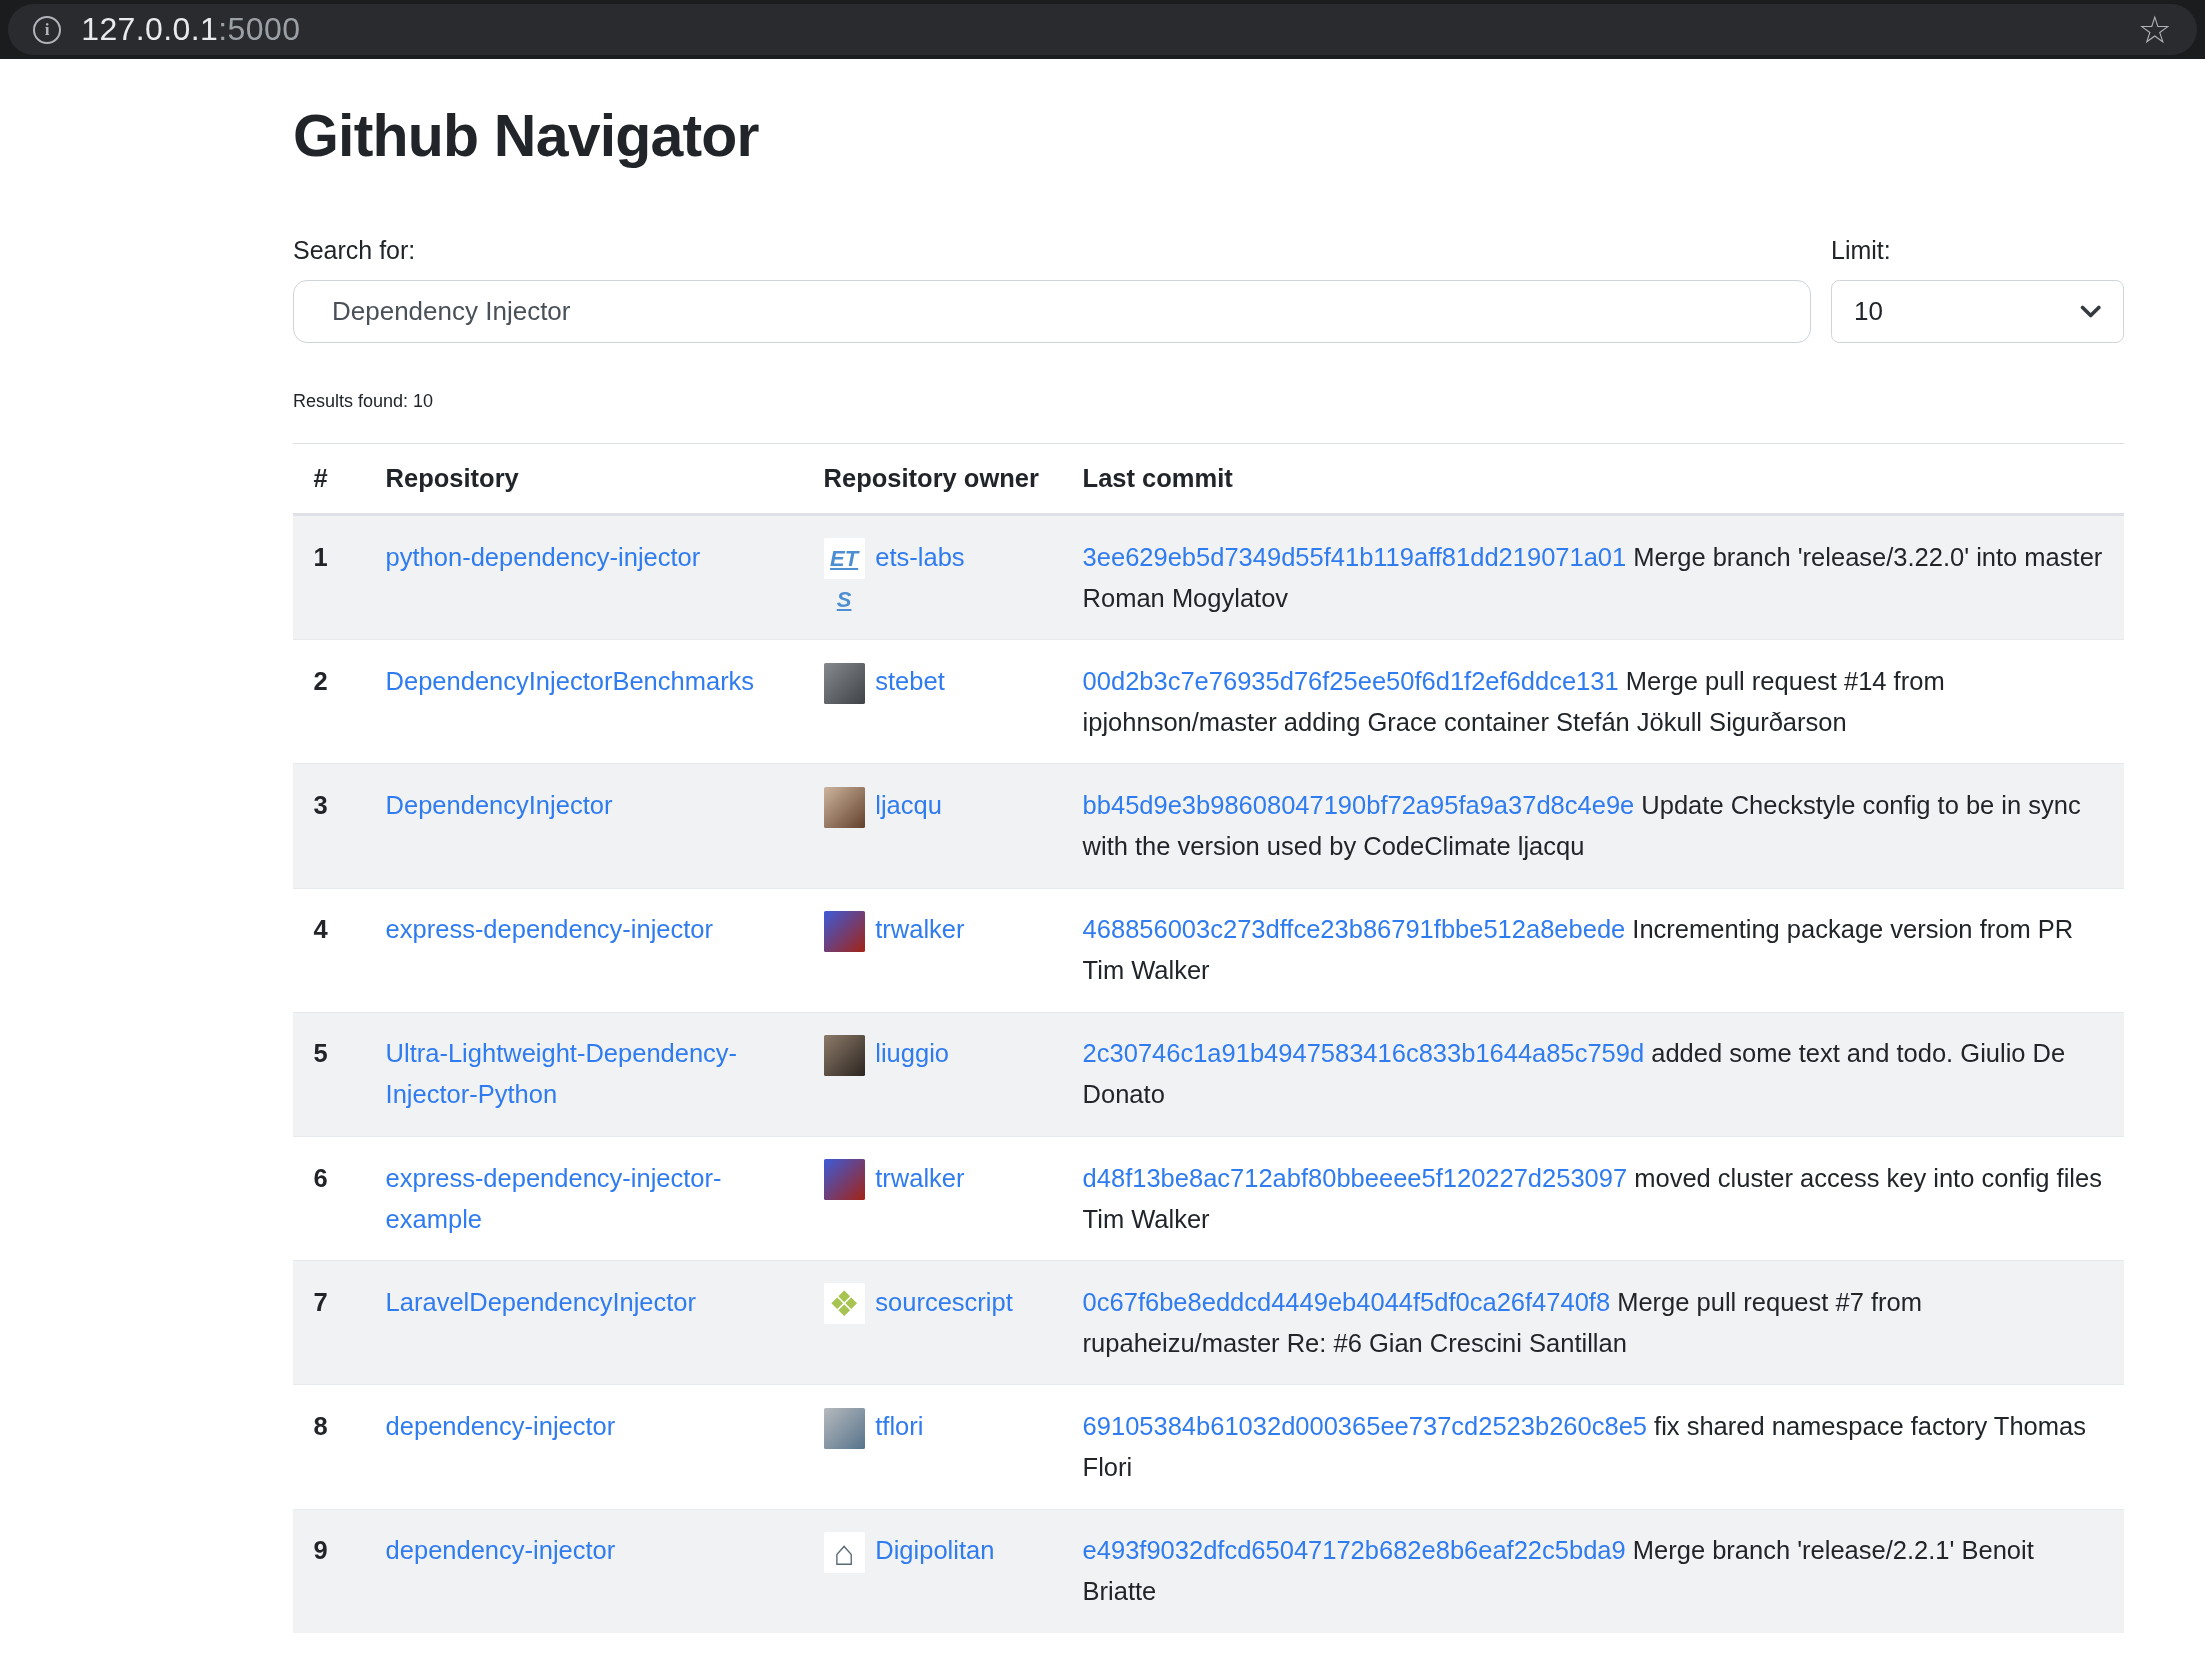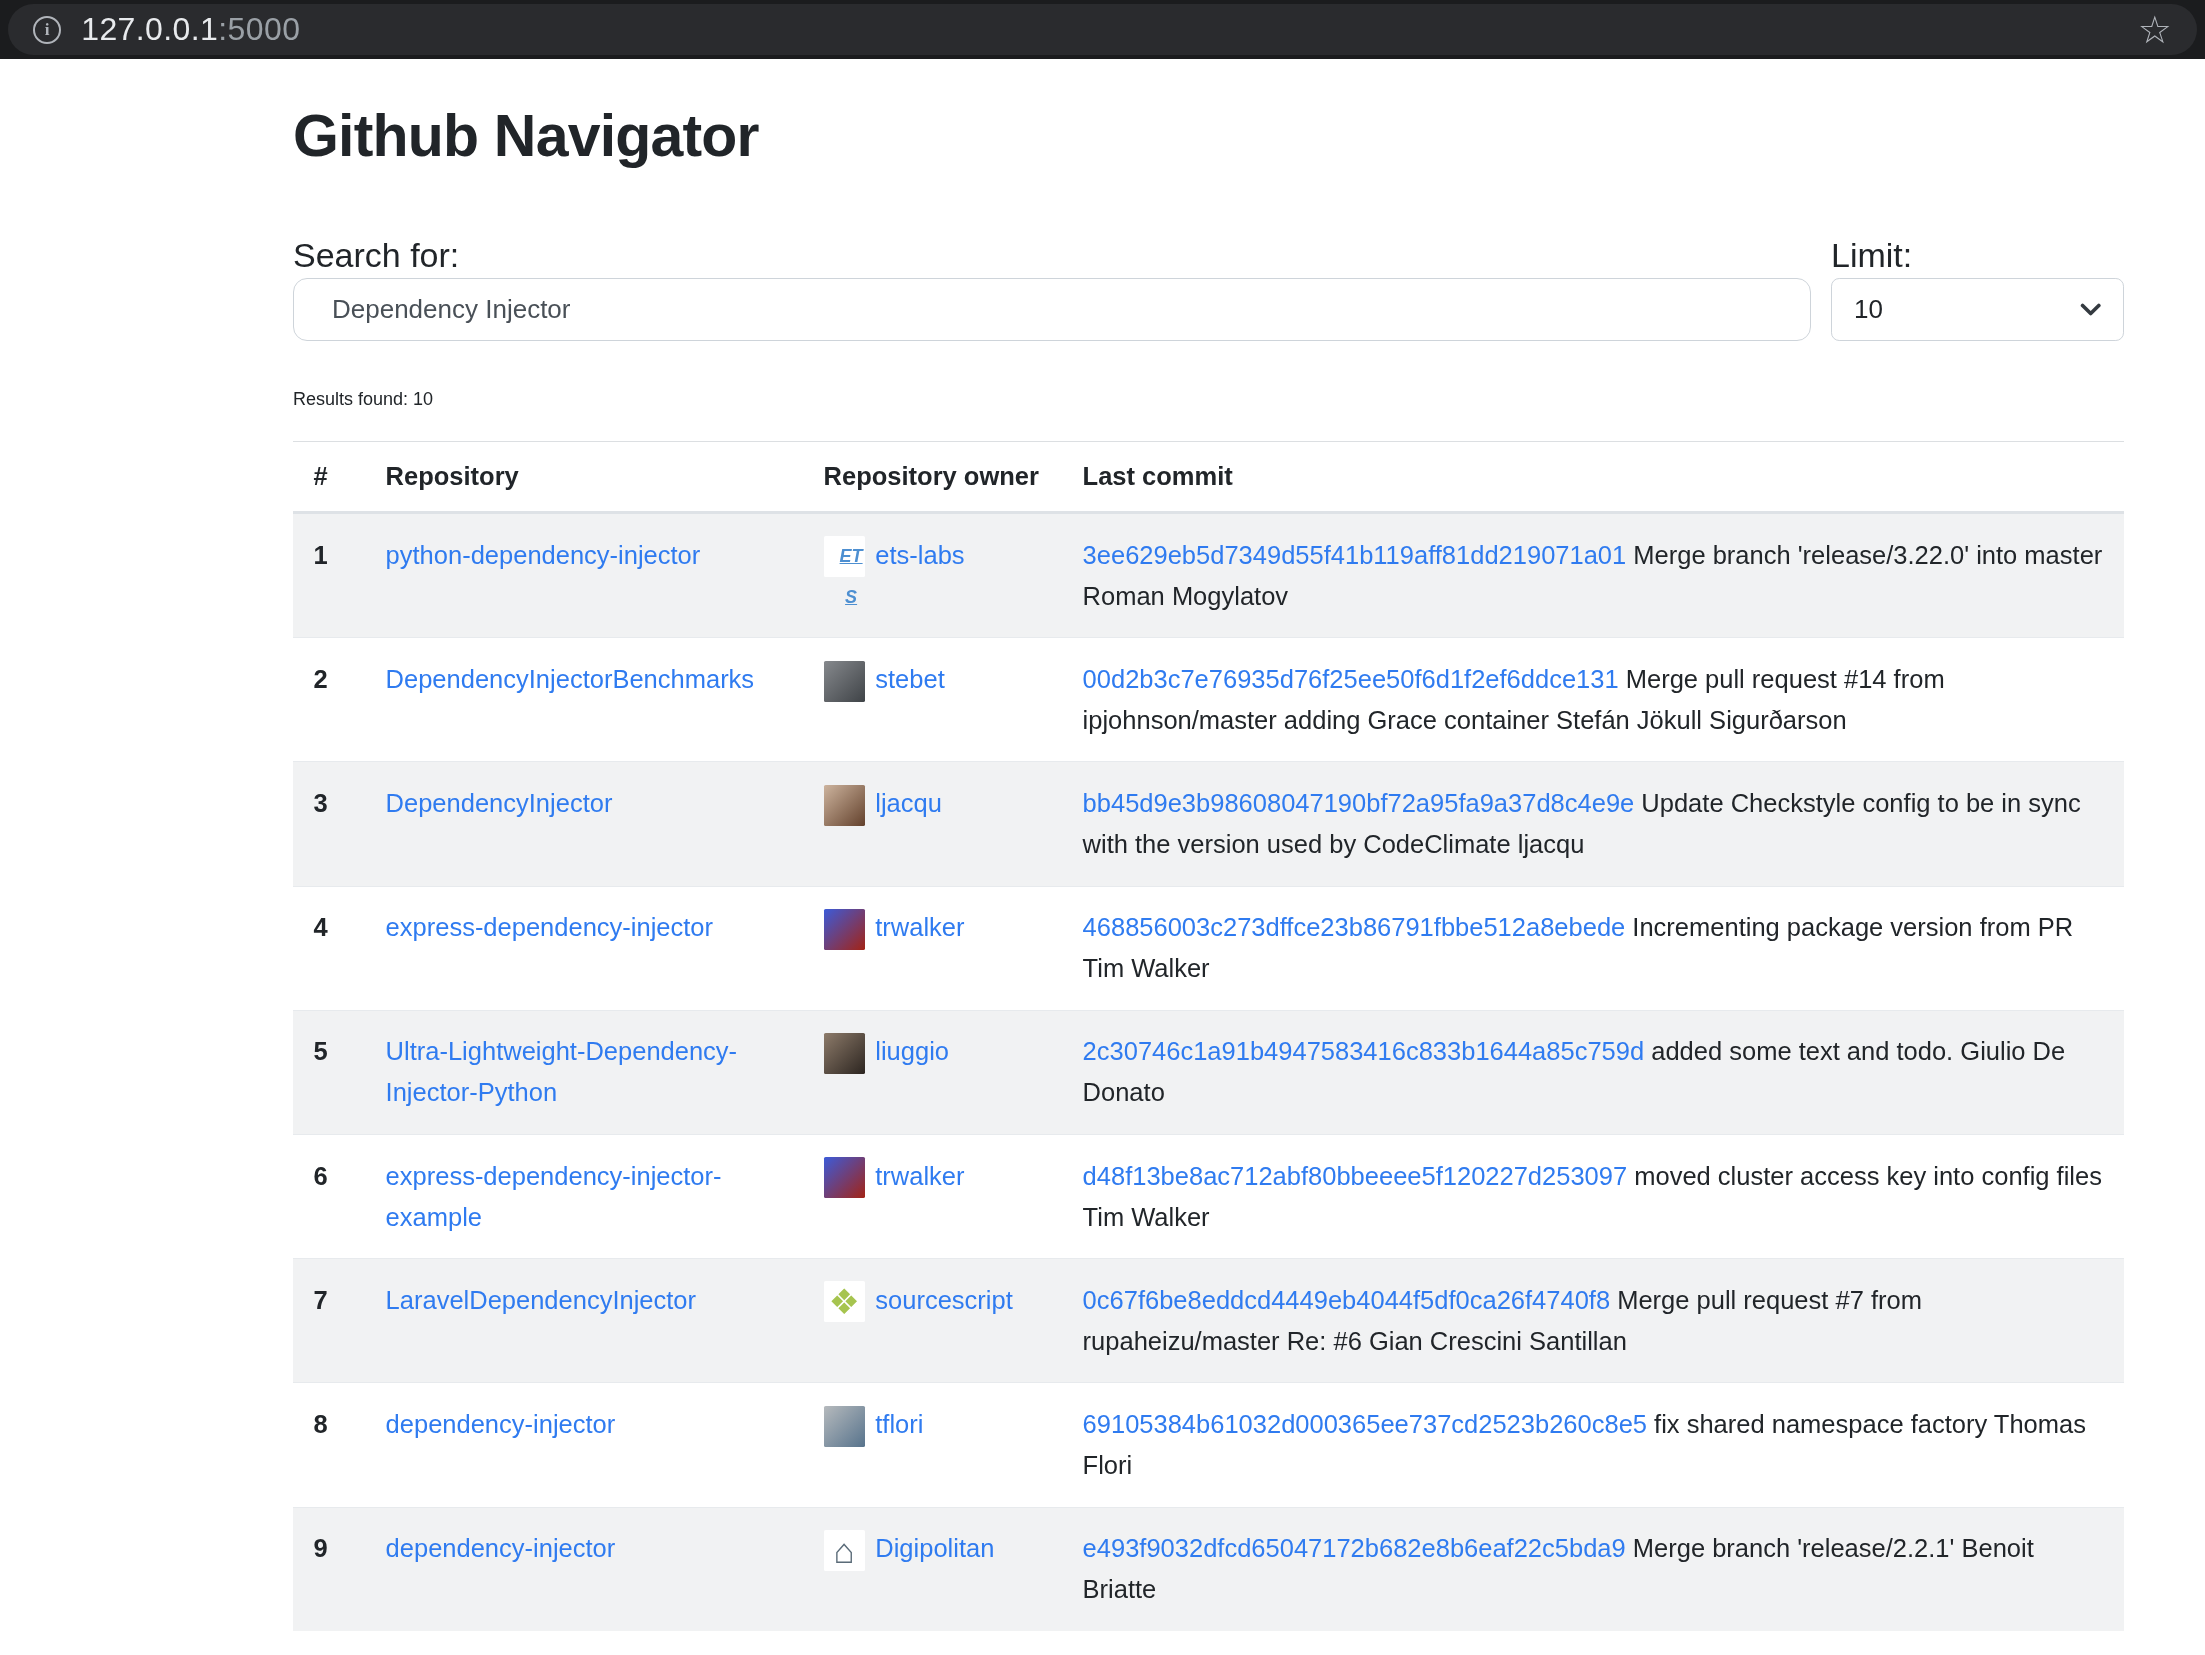--- a/index.html
+++ b/index.html
@@ -21,43 +21,43 @@
   .url-text{margin-left:20px;font-size:32px;color:var(--url-text);letter-spacing:0.4px;white-space:nowrap;}
   .url-port{color:var(--url-port);}
   .star{margin-left:auto;font-size:38px;color:var(--icon-gray);line-height:1;cursor:pointer;}
   
   .page{padding:20px 81px 0 293px;}
   h1{font-size:59px;font-weight:700;letter-spacing:-0.8px;margin:23px 0 66px;color:var(--text);}
   .controls{display:flex;gap:20px;align-items:flex-end;}
   .field{display:flex;flex-direction:column;}
   .field.search{flex:1;}
   .field.limit{width:293px;justify-content:center;}
-  .field label{font-size:34px;margin-bottom:3px;color:var(--text);}
+  .field label{font-size:25px;margin-bottom:15px;color:var(--text);}
   .text-input{height:63px;border:1.6px solid var(--input-border);border-radius:14px;width:100%;
     font-size:26px;color:var(--muted);padding:0 38px;font-family:"Liberation Sans",sans-serif;outline:none;}
   .select-box{height:63px;border:1.6px solid var(--input-border);border-radius:8.2px;background:#fff;
     display:flex;align-items:center;justify-content:space-between;padding:0 22px;font-size:26px;
     color:var(--text);cursor:pointer;}
   .results{font-size:18px;margin:48px 0 0 0;color:var(--text);}
   
   table{width:100%;border-collapse:collapse;table-layout:fixed;margin-top:31px;font-size:25.5px;}
   thead th{text-align:left;padding:20px 20.6px;font-weight:bold;color:var(--text);
     border-top:1.6px solid var(--head-border-top);border-bottom:3.3px solid var(--head-border-bottom);}
   tbody tr{border-top:1.6px solid var(--row-border);}
   tbody tr:nth-child(odd){background:var(--stripe);}
   tbody th,tbody td{padding:20.6px;text-align:left;vertical-align:top;line-height:41px;
     overflow-wrap:break-word;}
   tbody th{font-weight:bold;}
   td[data-name="commit-cell"]{}
   a.lnk{color:var(--link);text-decoration:none;cursor:pointer;}
   .avatar{display:inline-block;width:41px;height:41px;border-radius:1.6px;vertical-align:middle;
     margin-right:10.7px;}
   .avatar.logo{text-align:center;}
-  .avatar.text-logo{font-size:18px;font-style:italic;font-weight:bold;text-decoration:underline;
-    line-height:41px;padding-left:14px;}
+  .avatar.text-logo{font-size:22px;font-style:italic;font-weight:bold;text-decoration:underline;
+    line-height:41px;}
   .avatar.glyph-logo{font-size:35px;line-height:41px;font-style:normal;}
   span[data-name="commit-message"]{color:var(--text);}
 </style>
 </head>
 <body>
 
 <div class="topbar" data-name="browser-toolbar">
   <div class="url-pill" data-name="address-bar">
     <span class="info-icon" data-name="site-info-icon">i</span>
     <span class="url-text" data-name="url-text"><span data-name="url-host">127.0.0.1</span><span class="url-port" data-name="url-port">:5000</span></span>

